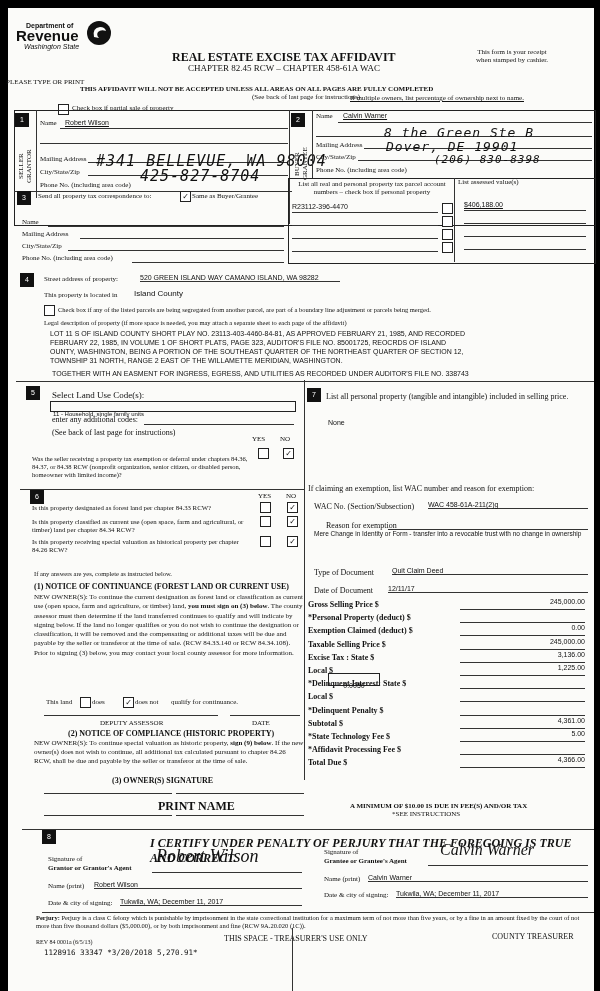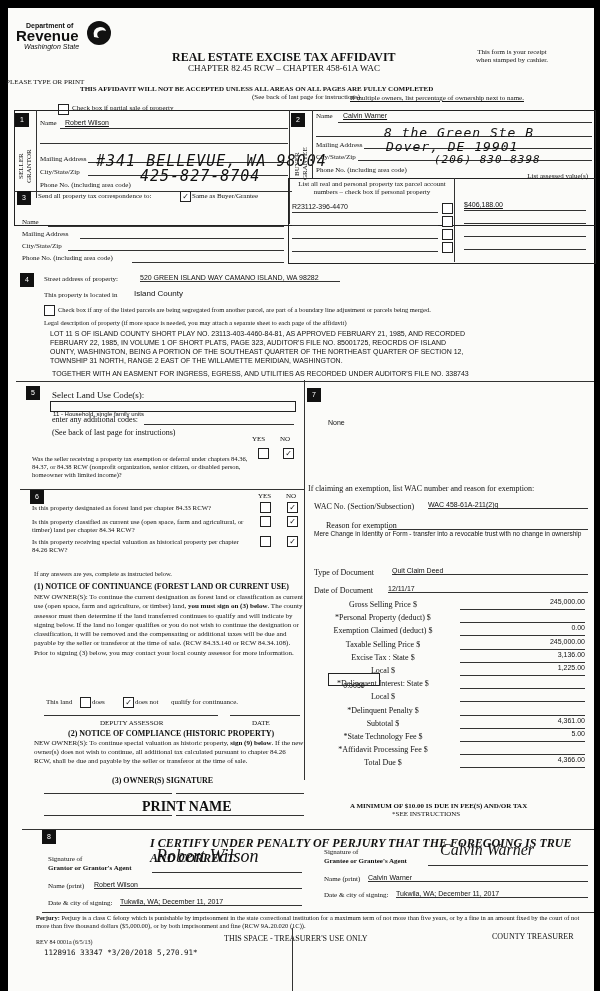--- a/index.html
+++ b/index.html
@@ -14,21 +14,21 @@
   .cb{position:absolute;width:9px;height:9px;border:1px solid #222;background:#fff;font-size:8px;line-height:9px;text-align:center;font-family:"DejaVu Sans",sans-serif;}
   .line{position:absolute;border-bottom:1px solid #333;}
   .vline{position:absolute;border-left:1px solid #333;}
   .t7{font-size:7px;}
   .t8{font-size:8px;}
   .t9{font-size:9px;}
   .fill{font-family:"Liberation Sans",sans-serif;font-size:7px;}
   .b{font-weight:bold;}
   .vert{writing-mode:vertical-rl;transform:rotate(180deg);font-size:7px;text-align:center;}
   .amt{position:absolute;left:152px;width:125px;border-bottom:1px solid #333;height:11px;text-align:right;font-family:"Liberation Sans",sans-serif;font-size:7px;}
-  .amtlabel{position:absolute;width:150px;text-align:center;font-size:8px;}
+  .amtlabel{position:absolute;width:150px;text-align:left;font-size:8px;font-weight:bold;}
 </style>
 </head>
 <body>
 
 <div class="page">
 
   <div class="abs serif b" style="left:164px;top:42px;font-size:12px;">REAL ESTATE EXCISE TAX AFFIDAVIT</div>
   <div class="abs" style="left:8px;top:14px;width:100px;">
     <div class="sans b" style="font-size:7px;margin-left:10px;">Department of</div>
     <div class="sans b" style="font-size:15px;line-height:14px;">Revenue</div>
@@ -101,21 +101,21 @@
   <div class="abs serif t7" style="left:14px;top:222px;">Mailing Address</div>
   <div class="line" style="left:72px;top:222px;width:204px;height:8px;"></div>
   <div class="abs serif t7" style="left:14px;top:234px;">City/State/Zip</div>
   <div class="line" style="left:60px;top:234px;width:216px;height:8px;"></div>
   <div class="abs serif t7" style="left:14px;top:246px;">Phone No. (including area code)</div>
   <div class="line" style="left:124px;top:246px;width:152px;height:8px;"></div>
 
   <div class="abs box" style="left:280px;top:170px;width:306px;height:84px;"></div>
   <div class="vline" style="left:446px;top:170px;height:84px;"></div>
   <div class="abs serif t7" style="left:284px;top:172px;width:160px;text-align:center;line-height:8px;">List all real and personal property tax parcel account numbers – check box if personal property</div>
-  <div class="abs serif t7" style="left:450px;top:164px;width:130px;text-align:right;">List assessed value(s)</div>
+  <div class="abs serif t7" style="left:450px;top:170px;width:130px;text-align:left;">List assessed value(s)</div>
   <div id="parcel-rows">
       <div class="abs fill" style="left: 284px; top: 195px; width: 146px; border-bottom: 1px solid rgb(51, 51, 51); height: 9px;">R23112-396-4470</div>
       <div class="cb" style="left: 434px; top: 195px;"></div>
       <div class="abs fill" style="left: 456px; top: 193px; width: 122px; border-bottom: 1px solid rgb(51, 51, 51); height: 9px; text-decoration: underline;">$406,188.00</div>
       <div class="abs fill" style="left: 284px; top: 208px; width: 146px; border-bottom: 1px solid rgb(51, 51, 51); height: 9px;"></div>
       <div class="cb" style="left: 434px; top: 208px;"></div>
       <div class="abs fill" style="left: 456px; top: 206px; width: 122px; border-bottom: 1px solid rgb(51, 51, 51); height: 9px; text-decoration: none;"></div>
       <div class="abs fill" style="left: 284px; top: 221px; width: 146px; border-bottom: 1px solid rgb(51, 51, 51); height: 9px;"></div>
       <div class="cb" style="left: 434px; top: 221px;"></div>
       <div class="abs fill" style="left: 456px; top: 219px; width: 122px; border-bottom: 1px solid rgb(51, 51, 51); height: 9px; text-decoration: none;"></div>
@@ -151,20 +151,21 @@
   <div class="abs serif t8" style="left:44px;top:407px;">enter any additional codes:</div>
   <div class="line" style="left:136px;top:408px;width:150px;height:8px;"></div>
   <div class="abs serif t8" style="left:44px;top:420px;">(See back of last page for instructions)</div>
   <div class="abs serif t7" style="left:244px;top:427px;">YES</div>
   <div class="abs serif t7" style="left:272px;top:427px;">NO</div>
   <div class="abs serif" style="left:24px;top:447px;width:220px;font-size:6.5px;line-height:8px;">Was the seller receiving a property tax exemption or deferral under chapters 84.36, 84.37, or 84.38 RCW (nonprofit organization, senior citizen, or disabled person, homeowner with limited income)?</div>
   <div class="cb" style="left:250px;top:440px;"></div>
   <div class="cb" style="left:275px;top:440px;">✓</div>
 
   <div class="num" style="left:299px;top:380px;">7</div>
+  <div class="abs serif t8" style="left:318px;top:382px;width:260px;line-height:13px;">List all  personal property (tangible and intangible) included in selling price.</div>
   <div class="abs fill" style="left:320px;top:411px;">None</div>
 
   <div class="line" style="left:12px;top:480px;width:284px;height:1px;"></div>
   <div class="num" style="left:22px;top:482px;">6</div>
   <div class="abs serif t7" style="left:250px;top:484px;">YES</div>
   <div class="abs serif t7" style="left:278px;top:484px;">NO</div>
   <div id="designation-questions">
       <div class="abs serif" style="left: 24px; top: 496px; width: 218px; font-size: 6.8px; line-height: 8px;">Is this property designated as forest land per chapter 84.33 RCW?</div>
       <div class="cb" style="left: 252px; top: 494px;"></div>
       <div class="cb" style="left: 279px; top: 494px;">✓</div>
@@ -191,21 +192,21 @@
   <div class="line" style="left:222px;top:706px;width:70px;height:1px;"></div>
   <div class="abs serif t7" style="left:92px;top:711px;">DEPUTY ASSESSOR</div>
   <div class="abs serif t7" style="left:244px;top:711px;">DATE</div>
   <div class="abs serif b" style="left:60px;top:721px;font-size:8px;">(2) NOTICE OF COMPLIANCE (HISTORIC PROPERTY)</div>
   <div class="abs serif" style="left:26px;top:731px;width:270px;font-size:7px;line-height:9px;">
     <span>NEW OWNER(S): To continue special valuation as historic property, </span><b>sign (9) below</b><span>. If the new owner(s) does not wish to continue, all additional tax calculated pursuant to chapter 84.26 RCW, shall be due and payable by the seller or transferor at the time of sale.</span>
   </div>
   <div class="abs serif b" style="left:104px;top:768px;font-size:8px;">(3)  OWNER(S) SIGNATURE</div>
   <div class="line" style="left:36px;top:784px;width:128px;height:1px;"></div>
   <div class="line" style="left:168px;top:784px;width:128px;height:1px;"></div>
-  <div class="abs serif b" style="left:134px;top:791px;font-size:14px;">PRINT NAME</div>
+  <div class="abs serif b" style="left:150px;top:791px;font-size:12px;">PRINT NAME</div>
   <div class="line" style="left:36px;top:806px;width:128px;height:1px;"></div>
   <div class="line" style="left:168px;top:806px;width:128px;height:1px;"></div>
 
   <div class="abs serif t8" style="left:300px;top:476px;">If claiming an exemption, list WAC number and reason for exemption:</div>
   <div class="abs serif t8" style="left:306px;top:494px;">WAC No. (Section/Subsection)</div>
   <div class="abs fill" style="left:420px;top:493px;width:160px;border-bottom:1px solid #333;">WAC 458-61A-211(2)g</div>
   <div class="abs serif t8" style="left:306px;top:513px;margin-left:12px;">Reason for exemption</div>
   <div class="line" style="left:380px;top:513px;width:200px;height:8px;"></div>
   <div class="abs fill" style="left:306px;top:522px;width:270px;line-height:8px;font-size:6.5px;">Mere Change in Identity or Form - transfer into a revocable trust with no change in ownership</div>
   <div class="abs serif t8" style="left:306px;top:560px;">Type of Document</div>

